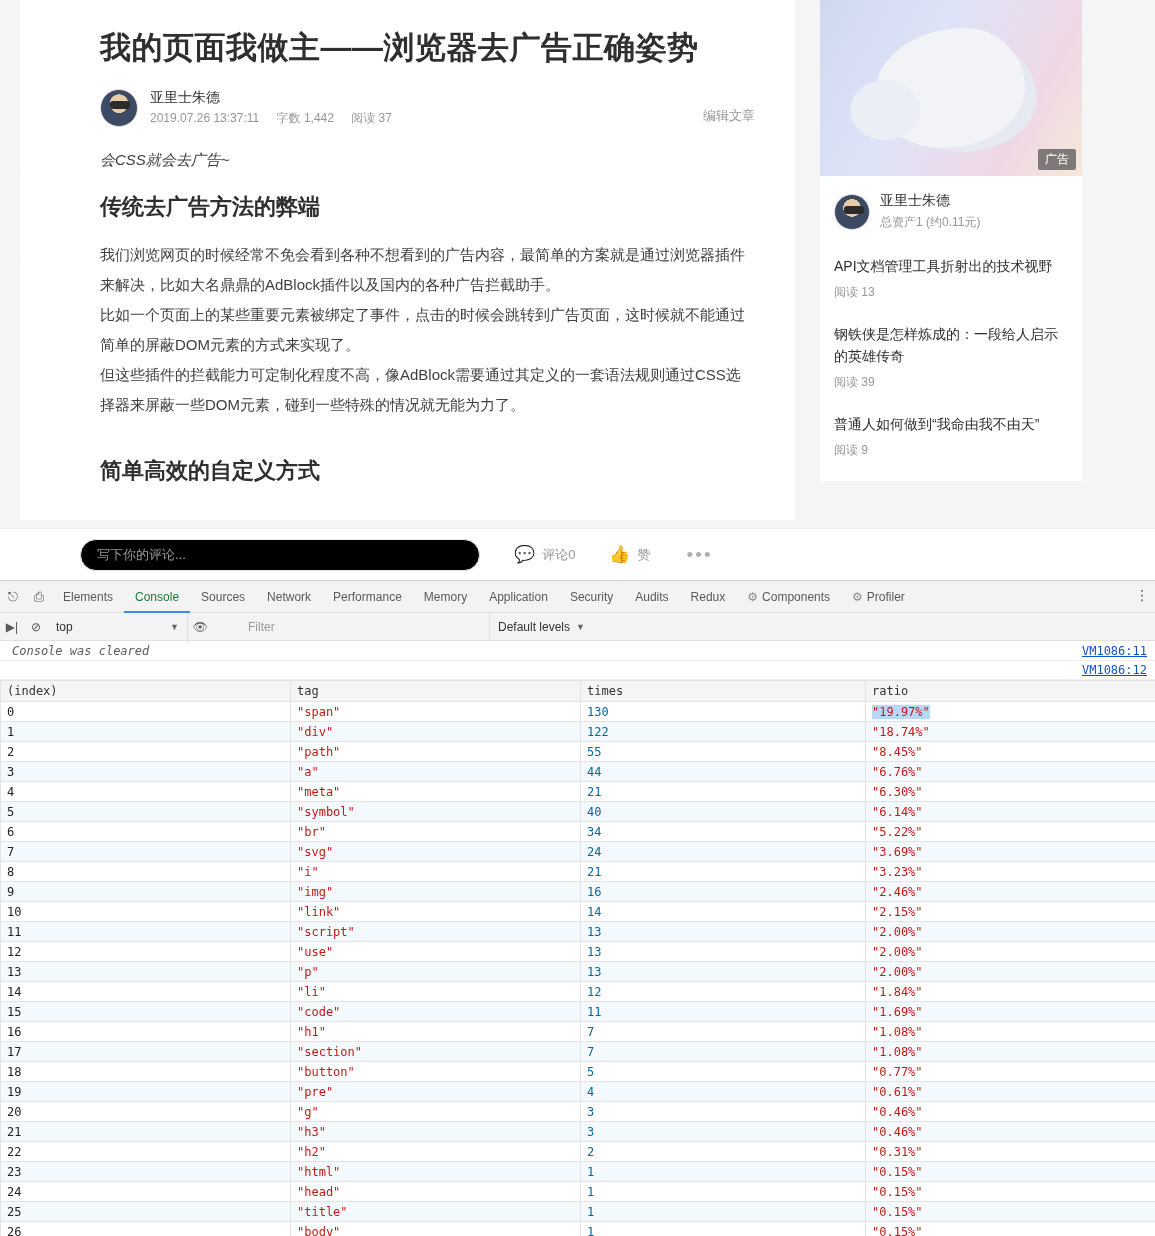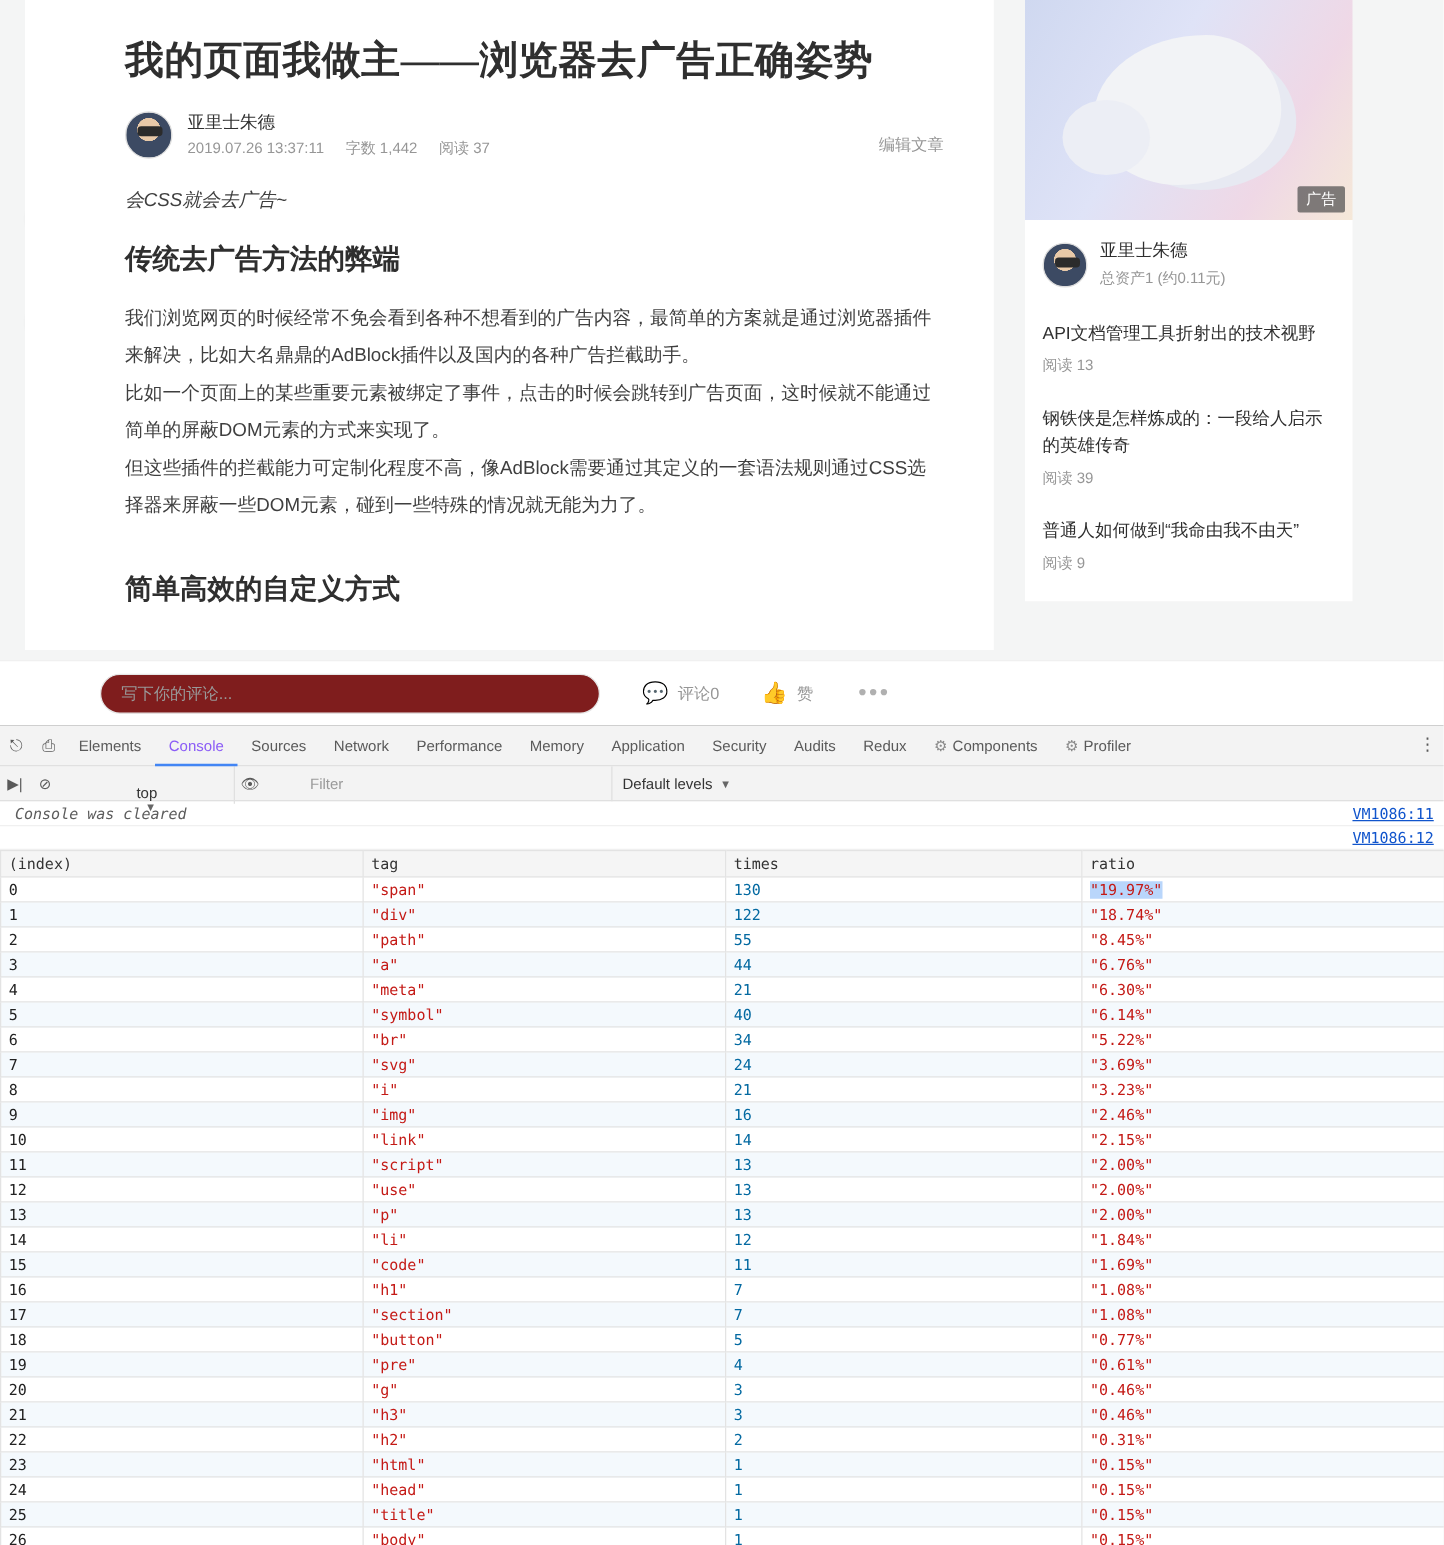--- a/index.html
+++ b/index.html
@@ -19,21 +19,20 @@
     overflow: hidden;
   }
   .article-card {
     position: absolute; left: 20px; top: 0; width: 775px; height: 520px;
     background: #fff;
   }
   .article-title {
     margin: 0; padding: 26px 40px 0 80px;
     font-size: 31px; line-height: 44px; font-weight: bold; color: #2f2f2f;
     letter-spacing: 0.5px;
-    font-family: Liberation Serif, serif;
   }
   .author-row {
     display: flex; align-items: center; padding: 18px 40px 0 80px; position: relative;
   }
   .avatar {
     width: 38px; height: 38px; border-radius: 50%;
     background: radial-gradient(circle at 50% 38%, #e8c9a8 0 32%, #3c4a63 33% 100%);
     border: 1px solid #ddd; overflow: hidden; position: relative; flex: none;
   }
   .avatar::after {
@@ -103,21 +102,21 @@
   .side-section-title { font-size: 15px; font-weight: bold; color: #333; }
 
   
   .comment-bar {
     position: absolute; left: 0; top: 528px; width: 1155px; height: 52px;
     background: #fff; border-top: 1px solid #f0f0f0;
     display: flex; align-items: center; padding-left: 80px;
   }
   .comment-input {
     width: 400px; height: 32px; border: 1px solid #e6e6e6; border-radius: 16px;
-    padding: 0 16px; font-size: 13px; color: #999; background: #7f1d1d;
+    padding: 0 16px; font-size: 13px; color: #999; background: #000000;
     font-family: "Liberation Sans", sans-serif;
     display: flex; align-items: center;
   }
   .cbtn { display: flex; align-items: center; margin-left: 34px; color: #969696; font-size: 13px; }
   .cbtn .gi { font-size: 17px; margin-right: 7px; color: #b3b3b3; }
   .cdots { margin-left: 36px; color: #b0b0b0; font-size: 19px; letter-spacing: 2px; }
 
   
   .devtools {
     position: absolute; left: 0; top: 580px; width: 1155px; height: 656px;
@@ -129,32 +128,32 @@
     border-bottom: 1px solid #e0e0e0; background: #f3f3f3; position: relative;
   }
   .dt-icon-btn {
     width: 26px; height: 26px; display: flex; align-items: center; justify-content: center;
     color: #5a5a5a; font-size: 13px;
   }
   .dt-tab {
     padding: 0 11px; height: 32px; line-height: 32px; font-size: 12px; color: #5a5a5a;
     white-space: nowrap;
   }
-  .dt-tab.active { color: #8b5cf6; border-bottom: 2px solid #4285f4; font-weight: normal; }
+  .dt-tab.active { color: #15803d; border-bottom: 2px solid #4285f4; font-weight: normal; }
   .dt-tab .dot { color: #8a8a8a; margin-right: 4px; }
   .dt-kebab { position: absolute; right: 6px; top: 6px; color: #5a5a5a; font-size: 14px; }
 
   .dt-filterbar {
     height: 28px; display: flex; align-items: center;
     border-bottom: 1px solid #e0e0e0; background: #f3f3f3; font-size: 12px; color: #444;
   }
   .dt-fb-icon { width: 24px; text-align: center; color: #5a5a5a; font-size: 12px; }
   .dt-context {
     width: 140px; display: flex; align-items: center; justify-content: space-between;
-    padding: 16px 8px; border-right: 1px solid #e0e0e0; height: 28px; color: #333; flex-direction: column;
+    padding: 16px 8px; border-right: 1px solid #e0e0e0; height: 28px; color: #333;
   }
   .dt-filter-input {
     width: 250px; padding: 0 8px; color: #9a9a9a; border-right: 1px solid #e0e0e0;
     height: 28px; line-height: 28px; margin-left: 28px;
   }
   .dt-levels { padding: 0 8px; color: #333; display: flex; align-items: center; }
   .caret { display: inline-block; margin-left: 6px; font-size: 9px; color: #666; }
 
   .dt-console { font-family: "DejaVu Sans Mono", monospace; font-size: 12px; }
   .dt-msg {

